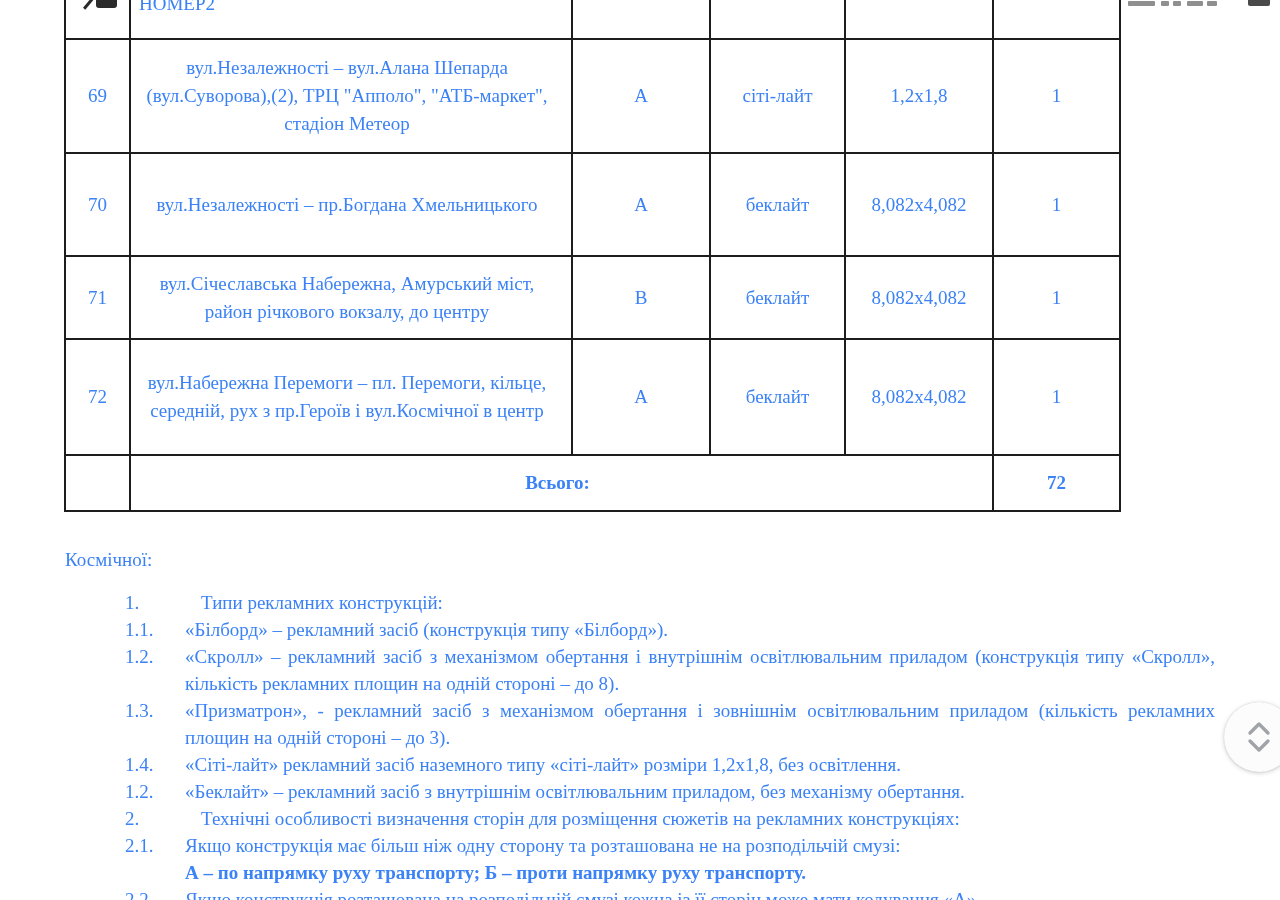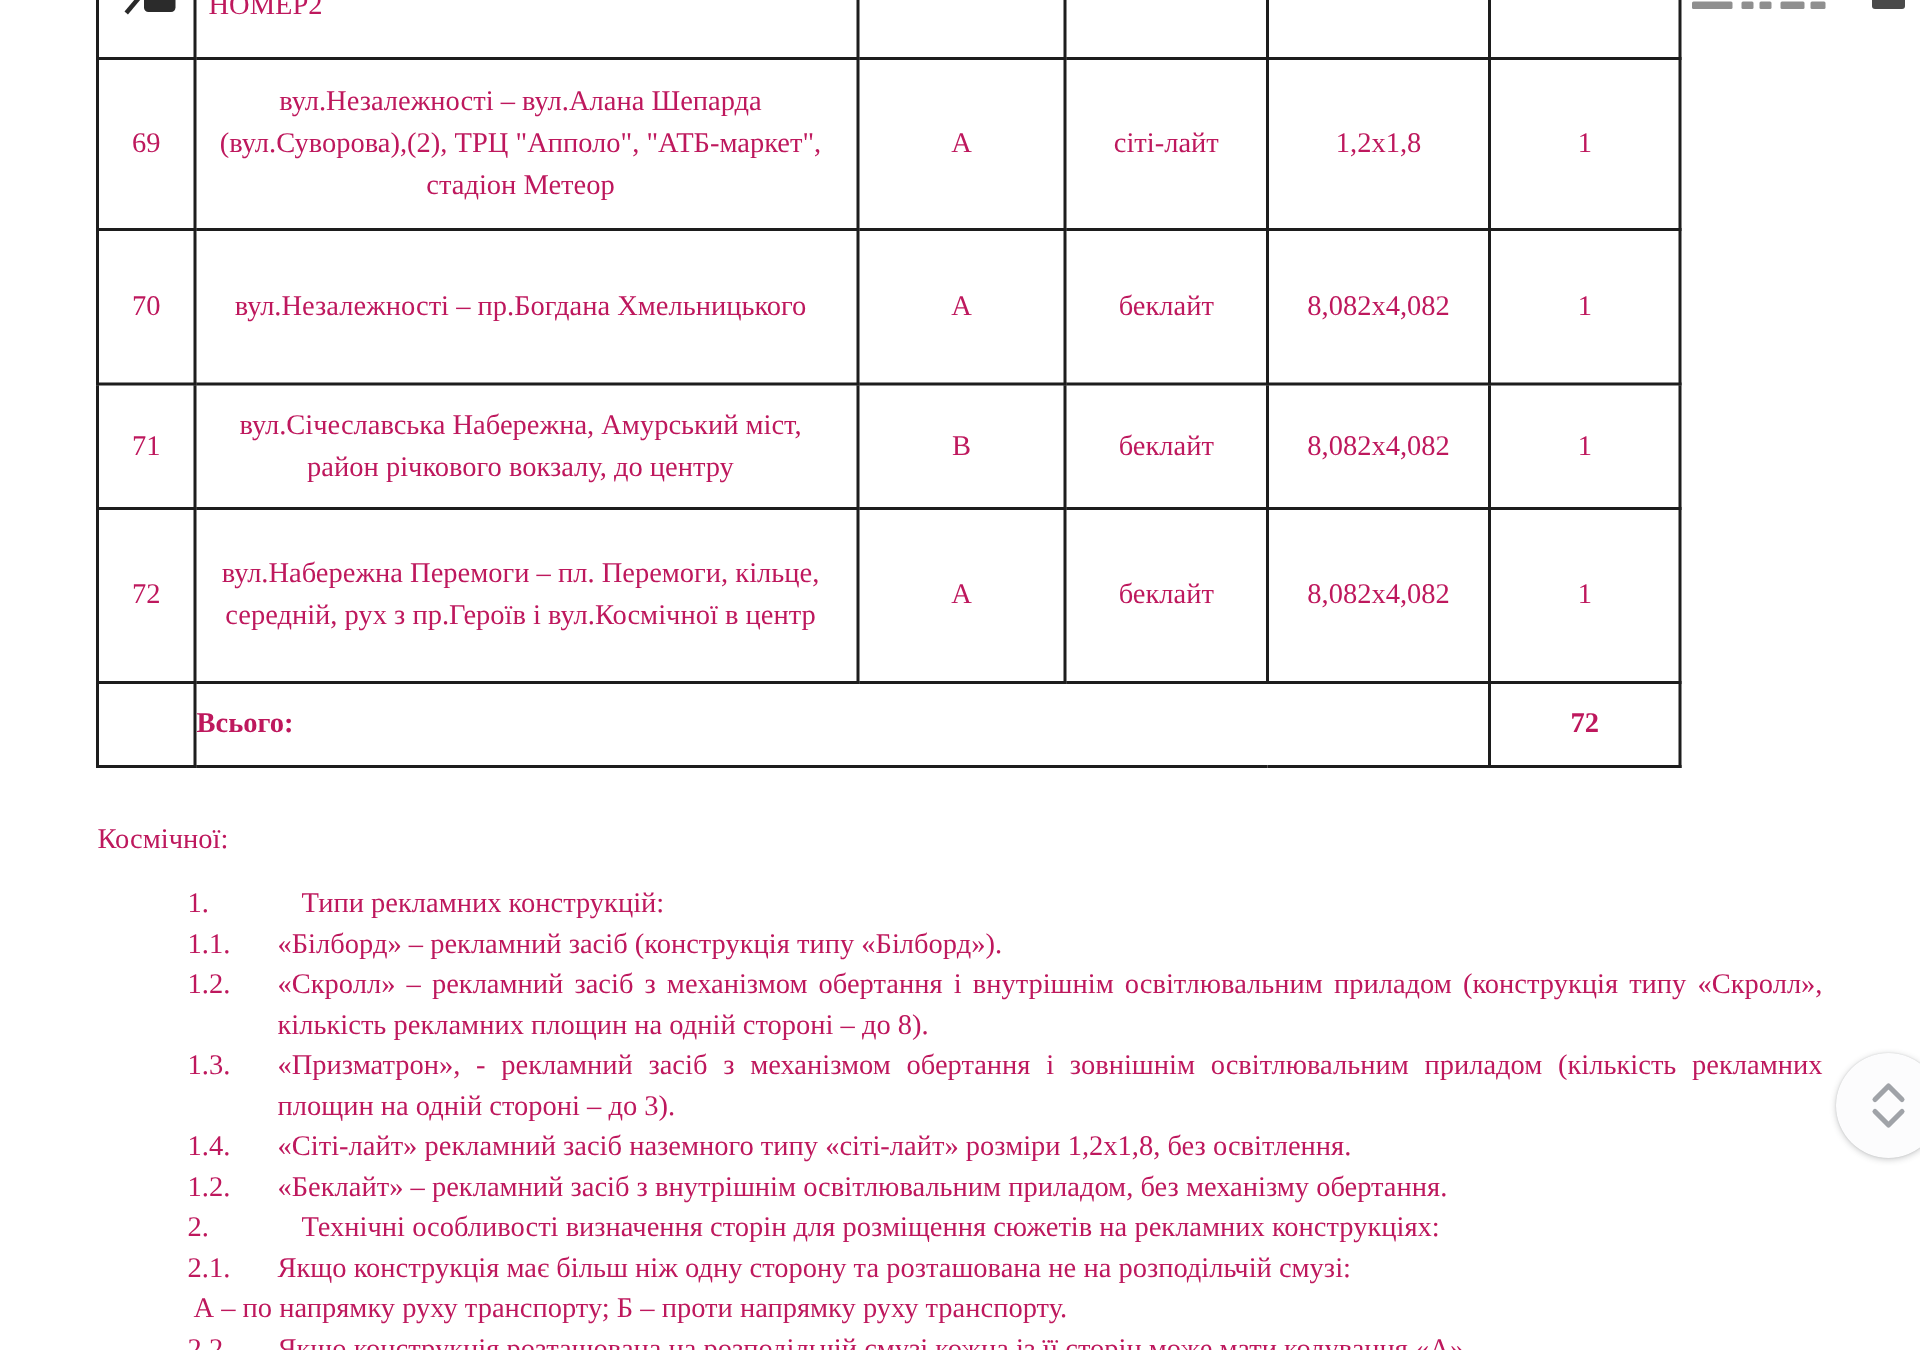--- a/index.html
+++ b/index.html
@@ -1,21 +1,21 @@
 <!DOCTYPE html>
 <html><head>
 <meta charset="utf-8">
 <style>
   * { margin:0; padding:0; box-sizing:border-box; }
   html,body { background:#e9e9e9; }
   .screen {
     position:relative; width:1280px; height:900px;
     overflow:hidden; background:#ffffff;
     font-family:"Liberation Serif","DejaVu Serif",serif;
-    color:#be185d;
+    color:#3b82f6;
   }
 
   
   .table-wrap { position:absolute; left:64px; top:-52px; }
   table.reg { border-collapse:collapse; table-layout:fixed; width:1055px; }
   table.reg td, table.reg th {
     border:2px solid #1d1d1d;
     font-size:19px; font-weight:normal;
     vertical-align:middle;
     text-align:center;
@@ -23,31 +23,31 @@
   }
   table.reg thead tr { height:90px; }
   table.reg thead th { vertical-align:bottom; text-align:left; padding:0 8px 20px 8px; }
   table.reg tbody tr:nth-child(1){ height:114px; }
   table.reg tbody tr:nth-child(2){ height:103px; }
   table.reg tbody tr:nth-child(3){ height:83px; }
   table.reg tbody tr:nth-child(4){ height:116px; }
   table.reg td.addr { text-align:center; padding:6px 16px 6px 8px; }
   table.reg tfoot tr { height:56px; }
   table.reg tfoot td { font-weight:bold; }
-  table.reg tfoot td.total-label { text-align:left; padding-right:8px; }
+  table.reg tfoot td.total-label { text-align:center; padding-right:8px; }
 
   
   .notes { position:absolute; left:65px; right:65px; top:546px; font-size:19px; }
   .notes-title { line-height:27px; }
   .note-list { margin-top:16px; }
   .note-item { position:relative; }
   .note-num { position:absolute; left:60px; top:0; line-height:27px; }
   .note-text { margin-left:120px; line-height:27px; text-align:justify; }
   .note-item.lvl1 .note-text { text-indent:16px; text-align:left; }
-  .note-text2 { margin-left:64px; line-height:27px; }
+  .note-text2 { margin-left:120px; line-height:27px;font-weight:bold; }
 
   
   .frag { position:absolute; }
   .frag-check {
     left:78px; top:-6px; width:13px; height:13px;
     border-right:3px solid #2a2a2a; transform:rotate(40deg);
   }
   .frag-rect {
     left:96px; top:0; width:21px; height:8px;
     background:#2b2b2b; border-radius:0 0 3px 3px;

